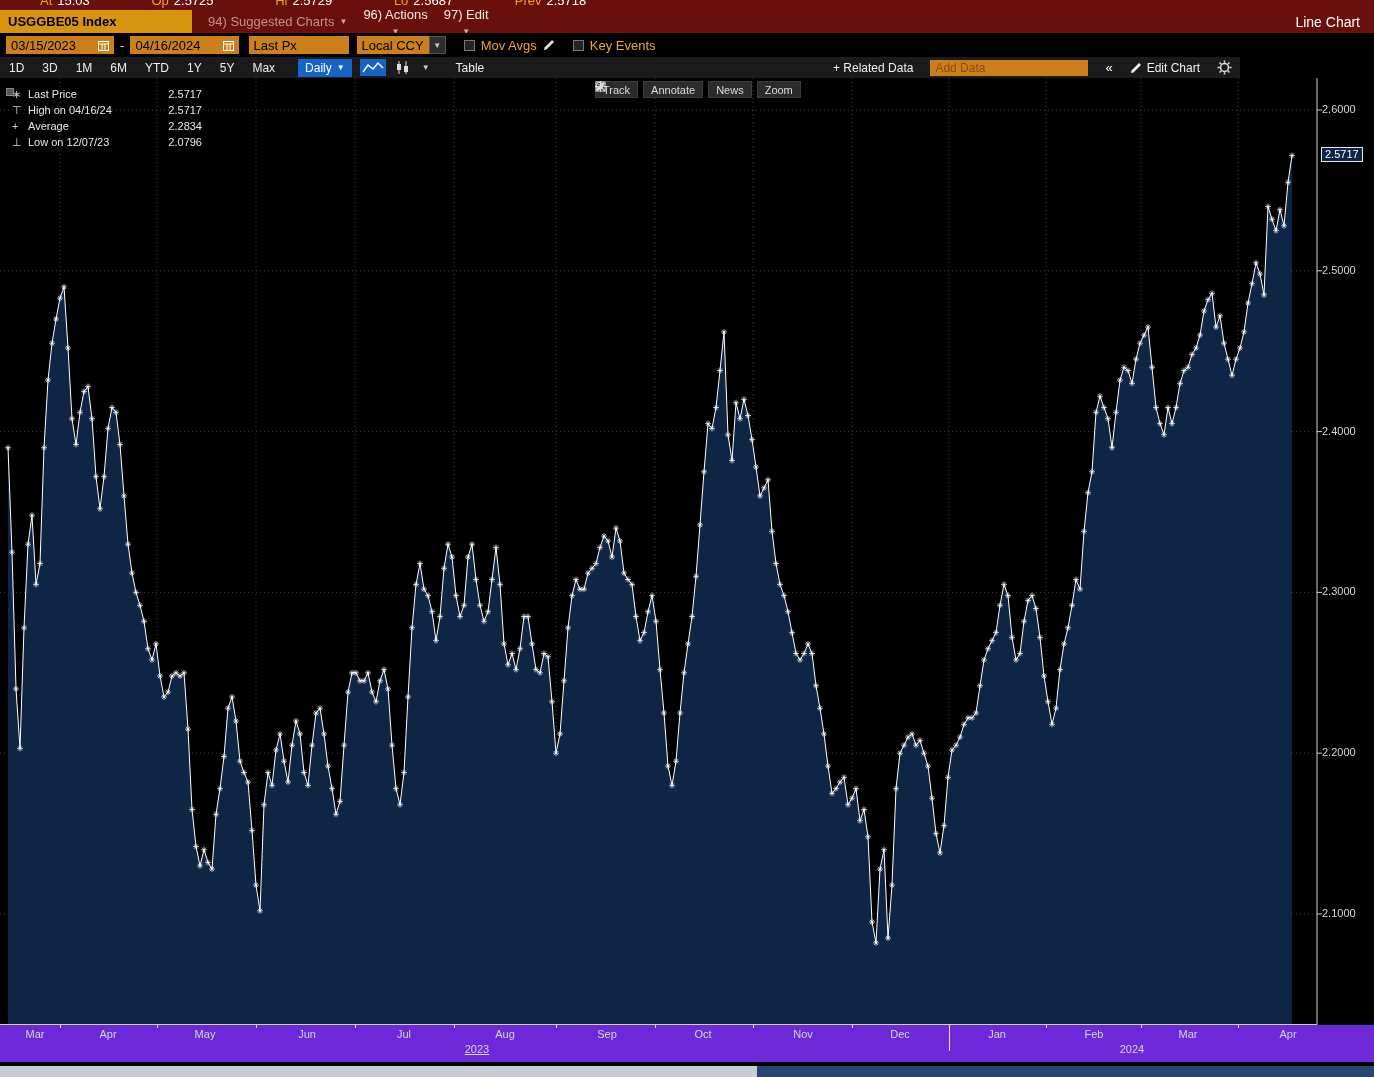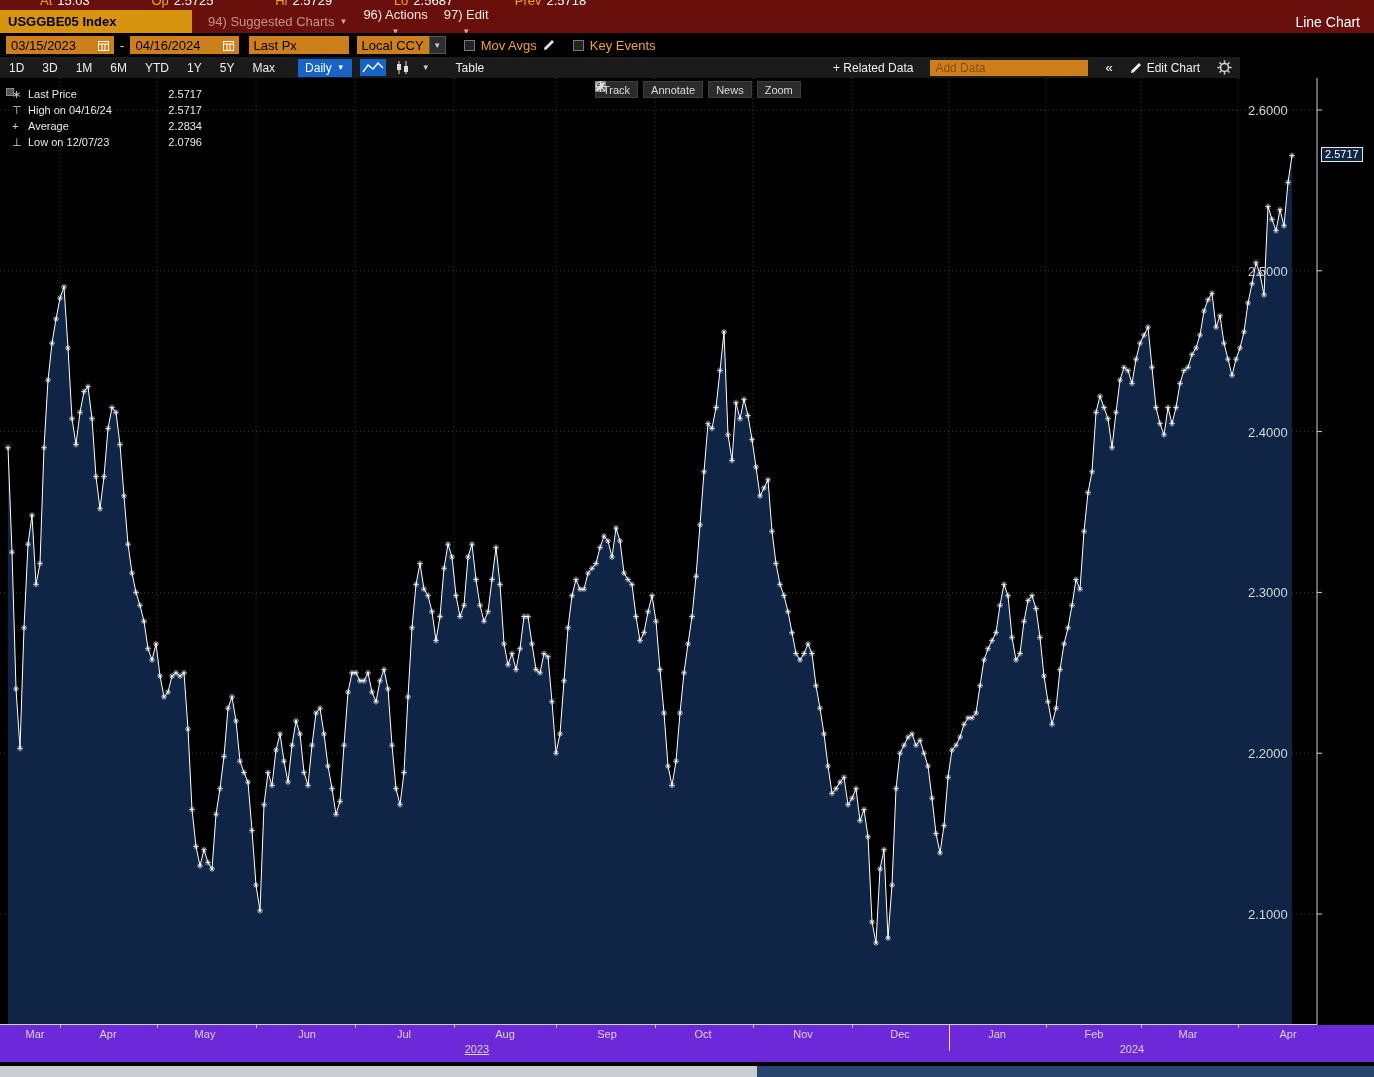--- a/index.html
+++ b/index.html
@@ -43,21 +43,21 @@
   .ctype-arr { font-size:8px; color:#ccc; margin-left:2px; }
   .table-btn { margin-left:26px; }
   .tab-right { margin-left:auto; display:flex; align-items:center; margin-right:8px; gap:17px; }
   .related { color:#f0f0f0; }
   .adddata { width:158px; height:16px; background:#cd7f1c; color:#8a4c06; font-size:12px; padding:0 5px; line-height:16px; }
   .chev { color:#fff; font-size:13px; }
   .editchart { display:flex; align-items:center; gap:5px; color:#f0f0f0; }
   
   .chart-area { position:absolute; left:0; top:78px; width:1374px; height:947px; background:#000; }
   .chart-area svg { position:absolute; left:0; top:0; }
-  .ylab { position:absolute; left:1248px; font-size:13px; color:#d6d6d6; }
+  .ylab { position:absolute; left:1322px; font-size:11px; color:#d6d6d6; }
   .ylast { position:absolute; left:1321px; font-size:11px; color:#fff; background:#0e2546; border:1px solid #e8e8e8; padding:0 3px 1px 3px; }
   .xaxis { position:absolute; left:0; top:1025px; width:1374px; height:37px; background:#6d28d9; }
   .xmonth { position:absolute; width:40px; text-align:center; font-size:11px; color:#d6d6d6; top:3px; }
   .xyear { position:absolute; width:44px; text-align:center; font-size:11px; color:#d6d6d6; top:18px; }
   .xtick { position:absolute; width:1px; height:3px; background:#cfcfcf; top:0; }
   .xsep { position:absolute; width:1px; height:26px; background:#e8e8e8; top:0; }
   
   .legend { position:absolute; left:12px; top:8px; font-size:11px; color:#e8e8e8; }
   .legend-handle { position:absolute; left:-6px; top:2px; width:8px; height:8px; background:#555; border:1px solid #888; }
   .lrow { display:flex; align-items:center; width:190px; height:16px; }

